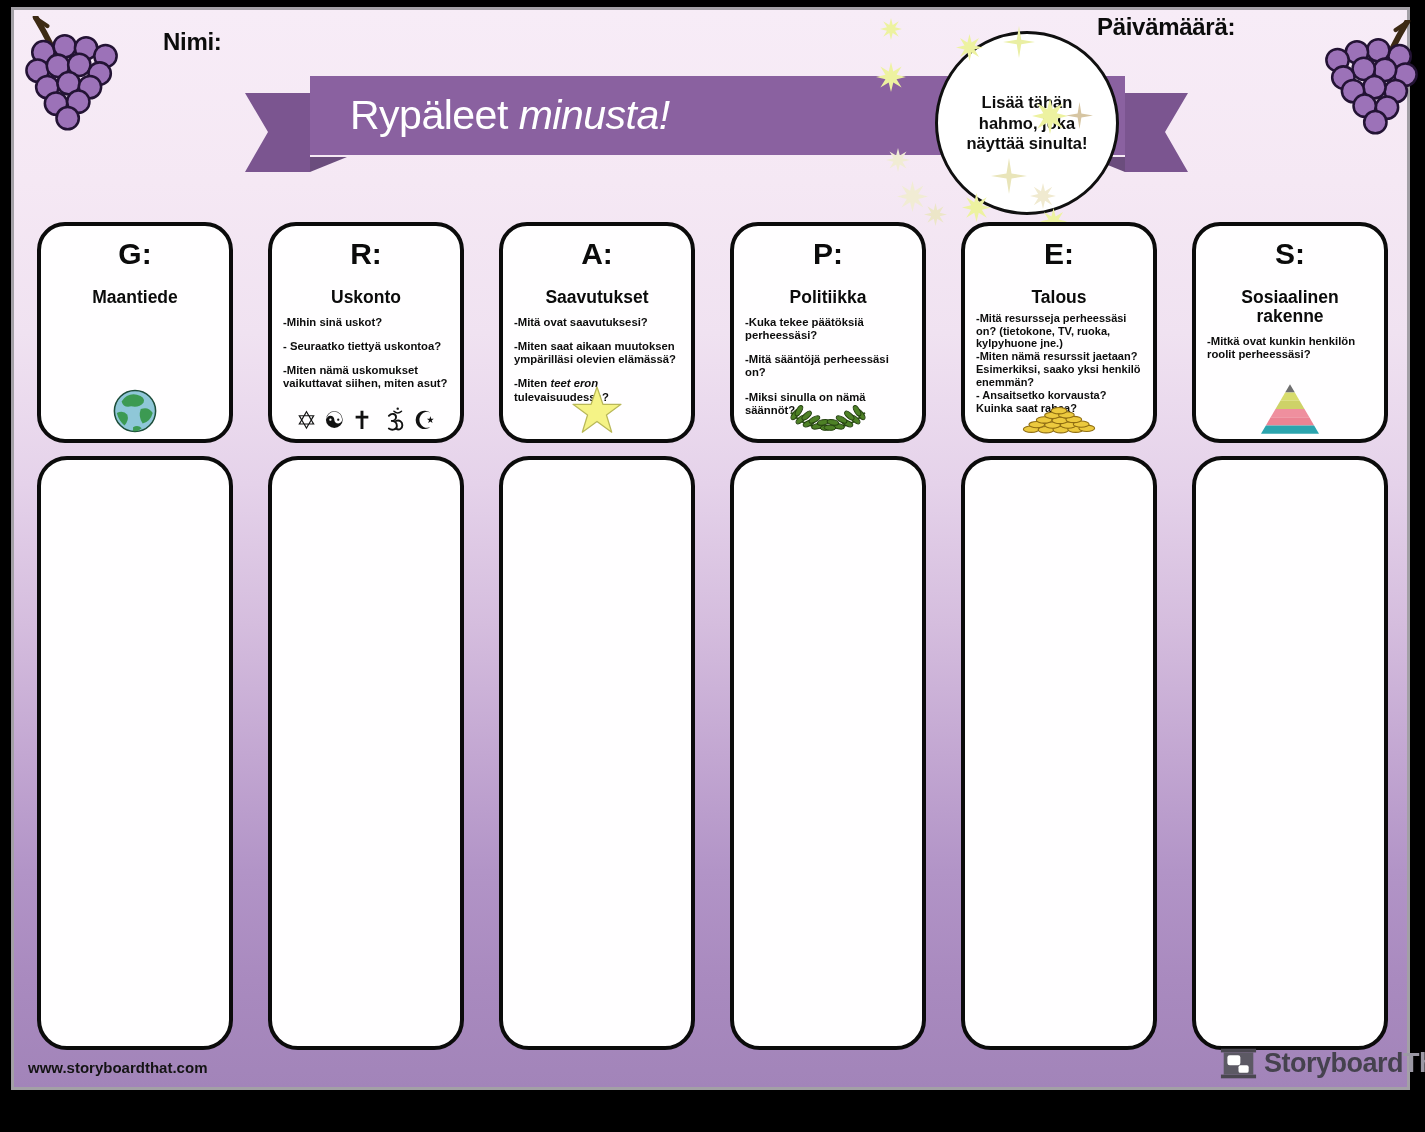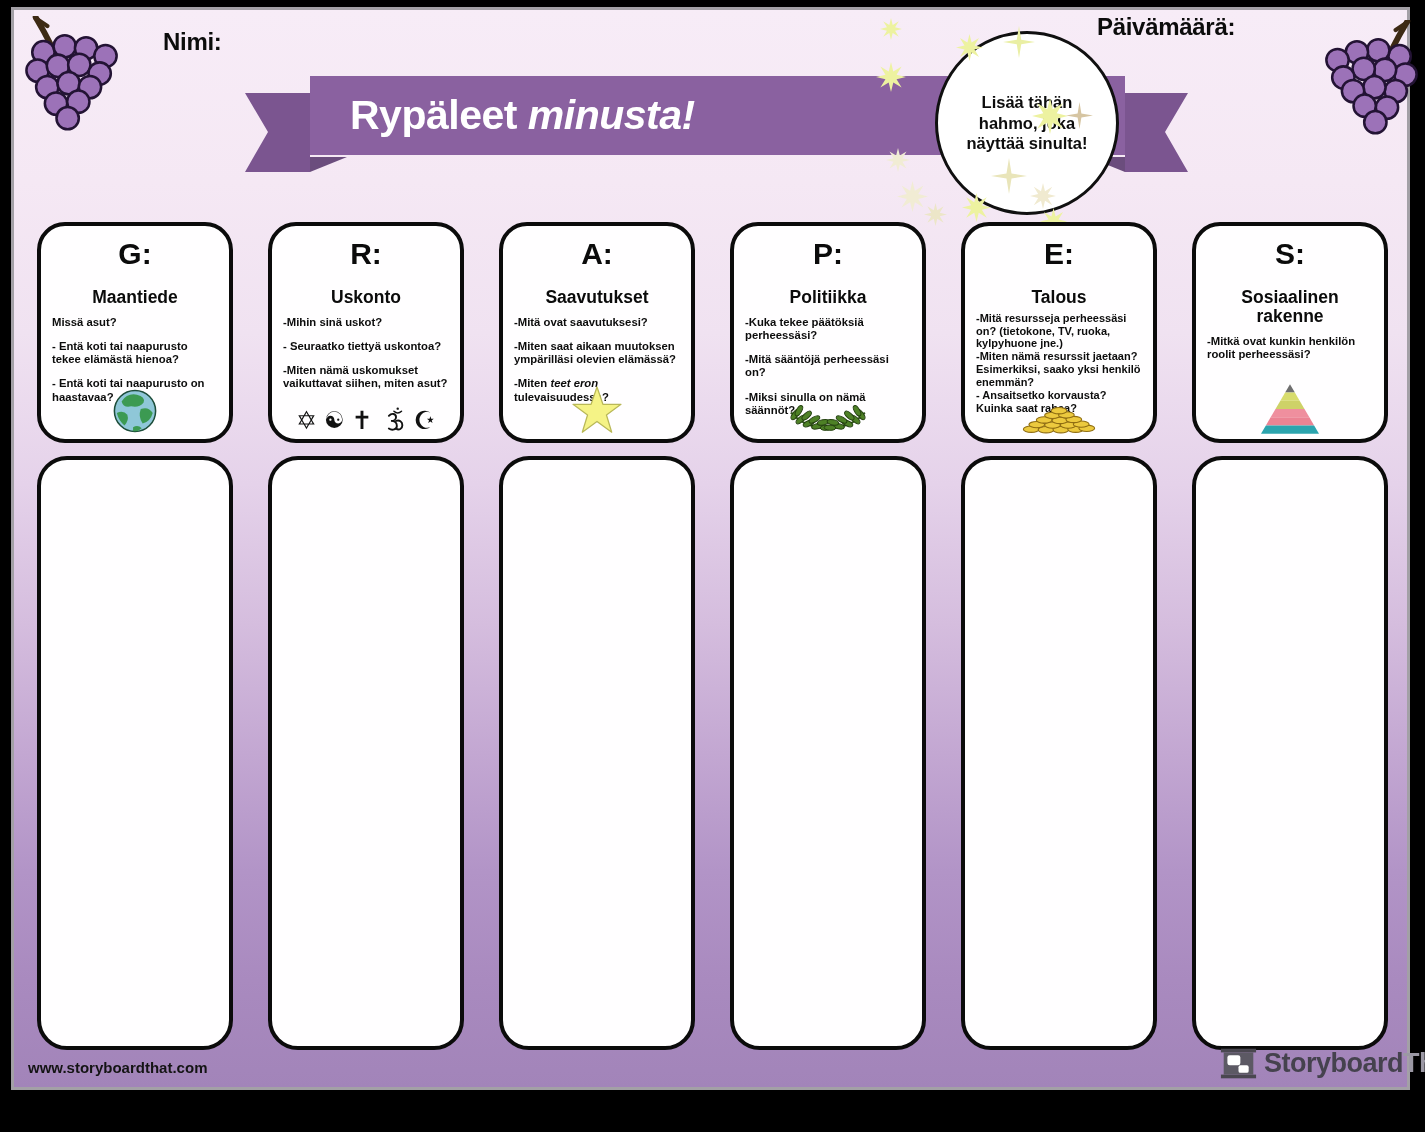--- a/index.html
+++ b/index.html
@@ -10,21 +10,21 @@
     position:absolute; left:11px; top:7px; width:1399px; height:1083px;
     border:3px solid #a3a0a6;
     background:linear-gradient(180deg,#f7ecf7 0%,#f5e8f4 16%,#f0e2f1 30%,#e5d2ea 44%,#d5bdde 57%,#c3a7d2 69%,#b294c7 80%,#a98abf 90%,#a284b9 100%);
   }
   .abs { position:absolute; }
   
   .hdr-label { font-weight:bold; color:#0c0c0c; font-size:24px; letter-spacing:-0.3px; }
   
   .ribbon-band { left:310px; top:76px; width:815px; height:79px; background:#8a61a0; }
   .ribbon-title { position:absolute; left:40px; top:0; height:69px; line-height:79px;
-    color:#ffffff; font-size:41px; font-weight:bold; letter-spacing:-0.5px; white-space:nowrap; }
+    color:#ffffff; font-size:41px; font-weight:normal; letter-spacing:-0.5px; white-space:nowrap; }
   .ribbon-title .ital { font-style:italic; }
   
   .char-circle { left:935px; top:31px; width:184px; height:184px; border-radius:50%;
     background:#ffffff; border:3.5px solid #101010; display:flex; align-items:center; justify-content:center; text-align:center; }
   .char-circle .prompt { width:132px; font-size:16.5px; font-weight:bold; color:#0d0d0d; line-height:1.25; }
   
   .cols { position:absolute; left:37px; top:222px; width:1351px; display:flex; justify-content:space-between; }
   .col { width:196px; }
   .hbox { position:relative; height:221px; background:#fffeff; border:4.5px solid #0b0b0b; border-radius:28px;
     padding:8px 10px 0; text-align:center; }
@@ -147,25 +147,20 @@
 
   <div class="abs hdr-label" style="left:163px;top:28px">Nimi:</div>
   <div class="abs hdr-label" style="left:1097px;top:13px">Päivämäärä:</div>
 
   <div class="cols">
 
     <div class="col">
       <div class="hbox">
         <div class="letter">G:</div>
         <div class="ctitle">Maantiede</div>
-        <div class="qs">
-          <p class="q">Missä asut?</p>
-          <p class="q">- Entä koti tai naapurusto tekee elämästä hienoa?</p>
-          <p class="q">- Entä koti tai naapurusto on haastavaa?</p>
-        </div>
         <div class="icon-slot">
           <svg width="46" height="46" viewBox="0 0 48 48">
             <circle cx="24" cy="24" r="21.5" fill="#8fc7d8" stroke="#1d4d3a" stroke-width="1.6"></circle>
             <path d="M10 14 Q16 5 26 7 Q35 9 33 15 Q28 21 20 19 Q12 21 10 14 Z" fill="#3c9a52"></path>
             <path d="M5 26 Q12 23 16 28 Q18 34 13 39 Q7 34 5 26 Z" fill="#3c9a52"></path>
             <path d="M30 22 Q38 19 42.5 26 Q40 35 32 37 Q27 30 30 22 Z" fill="#3c9a52"></path>
             <path d="M22 41 Q27 38 31 42 Q27 46 22 45 Z" fill="#3c9a52"></path>
           </svg>
         </div>
       </div>

